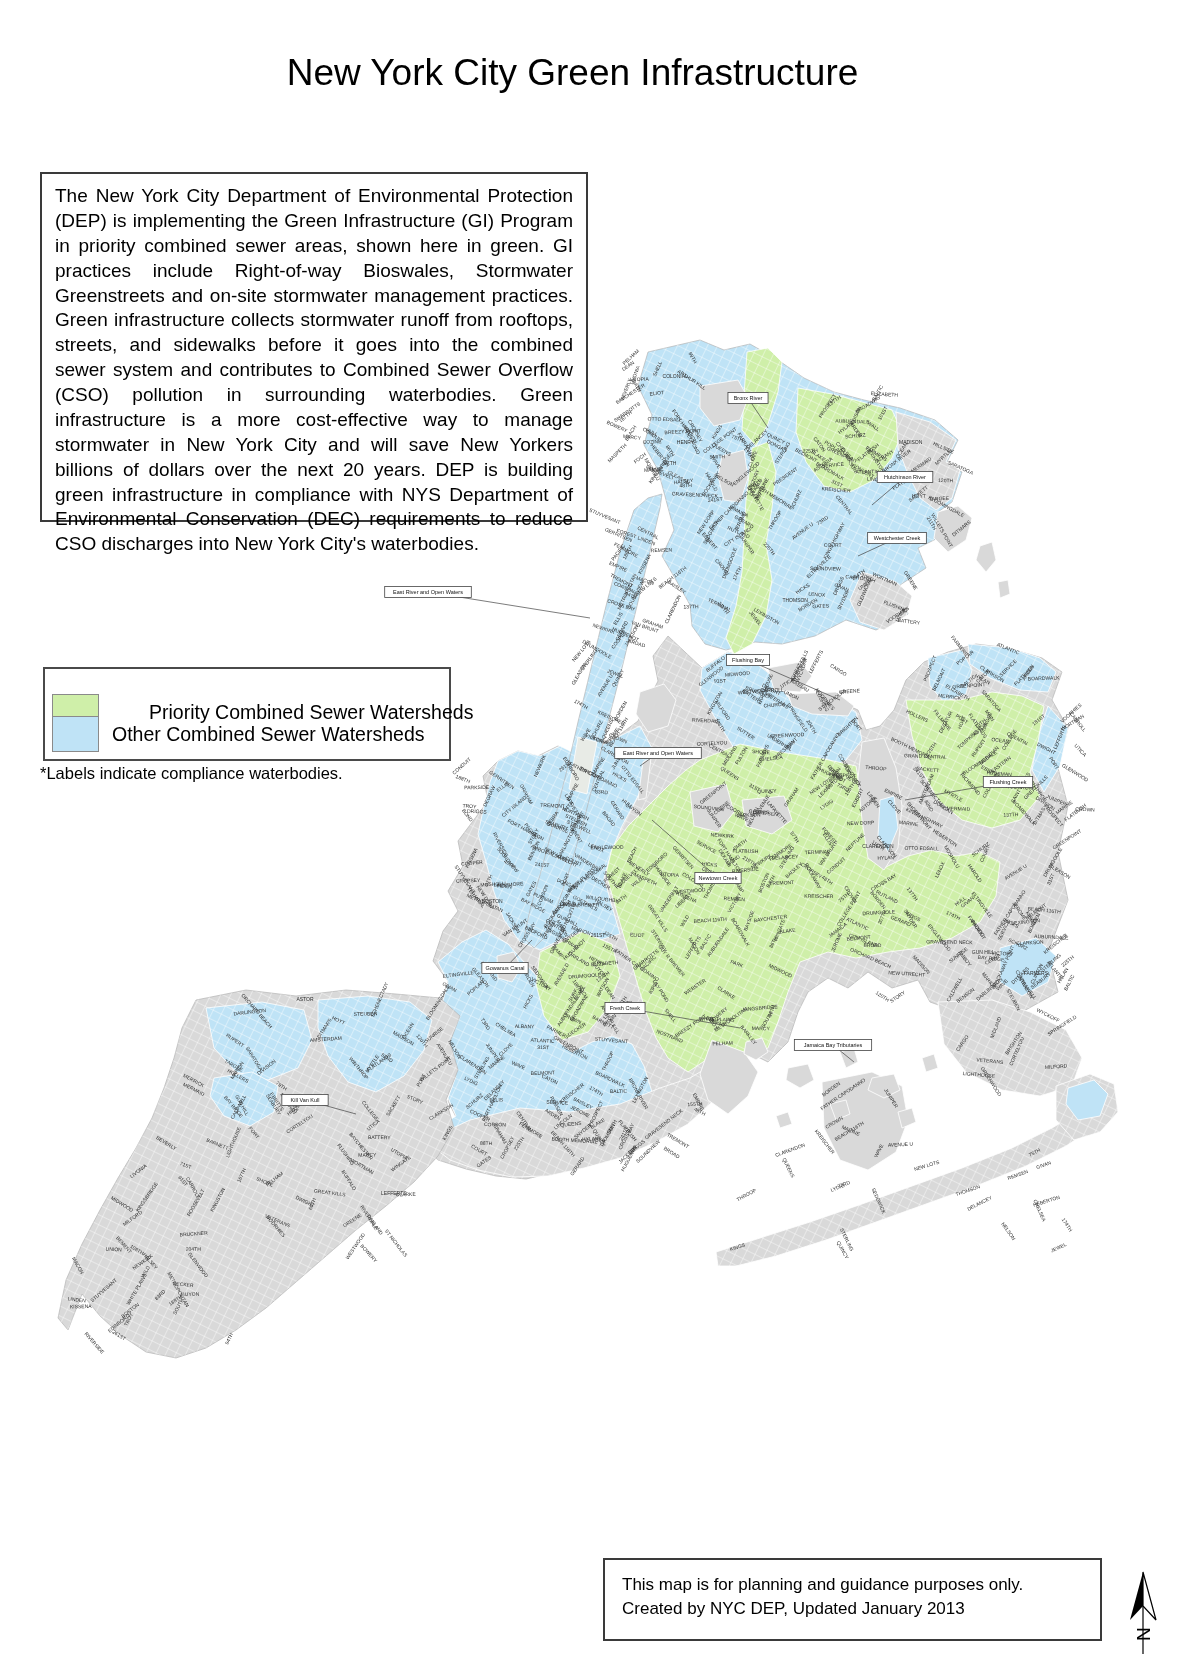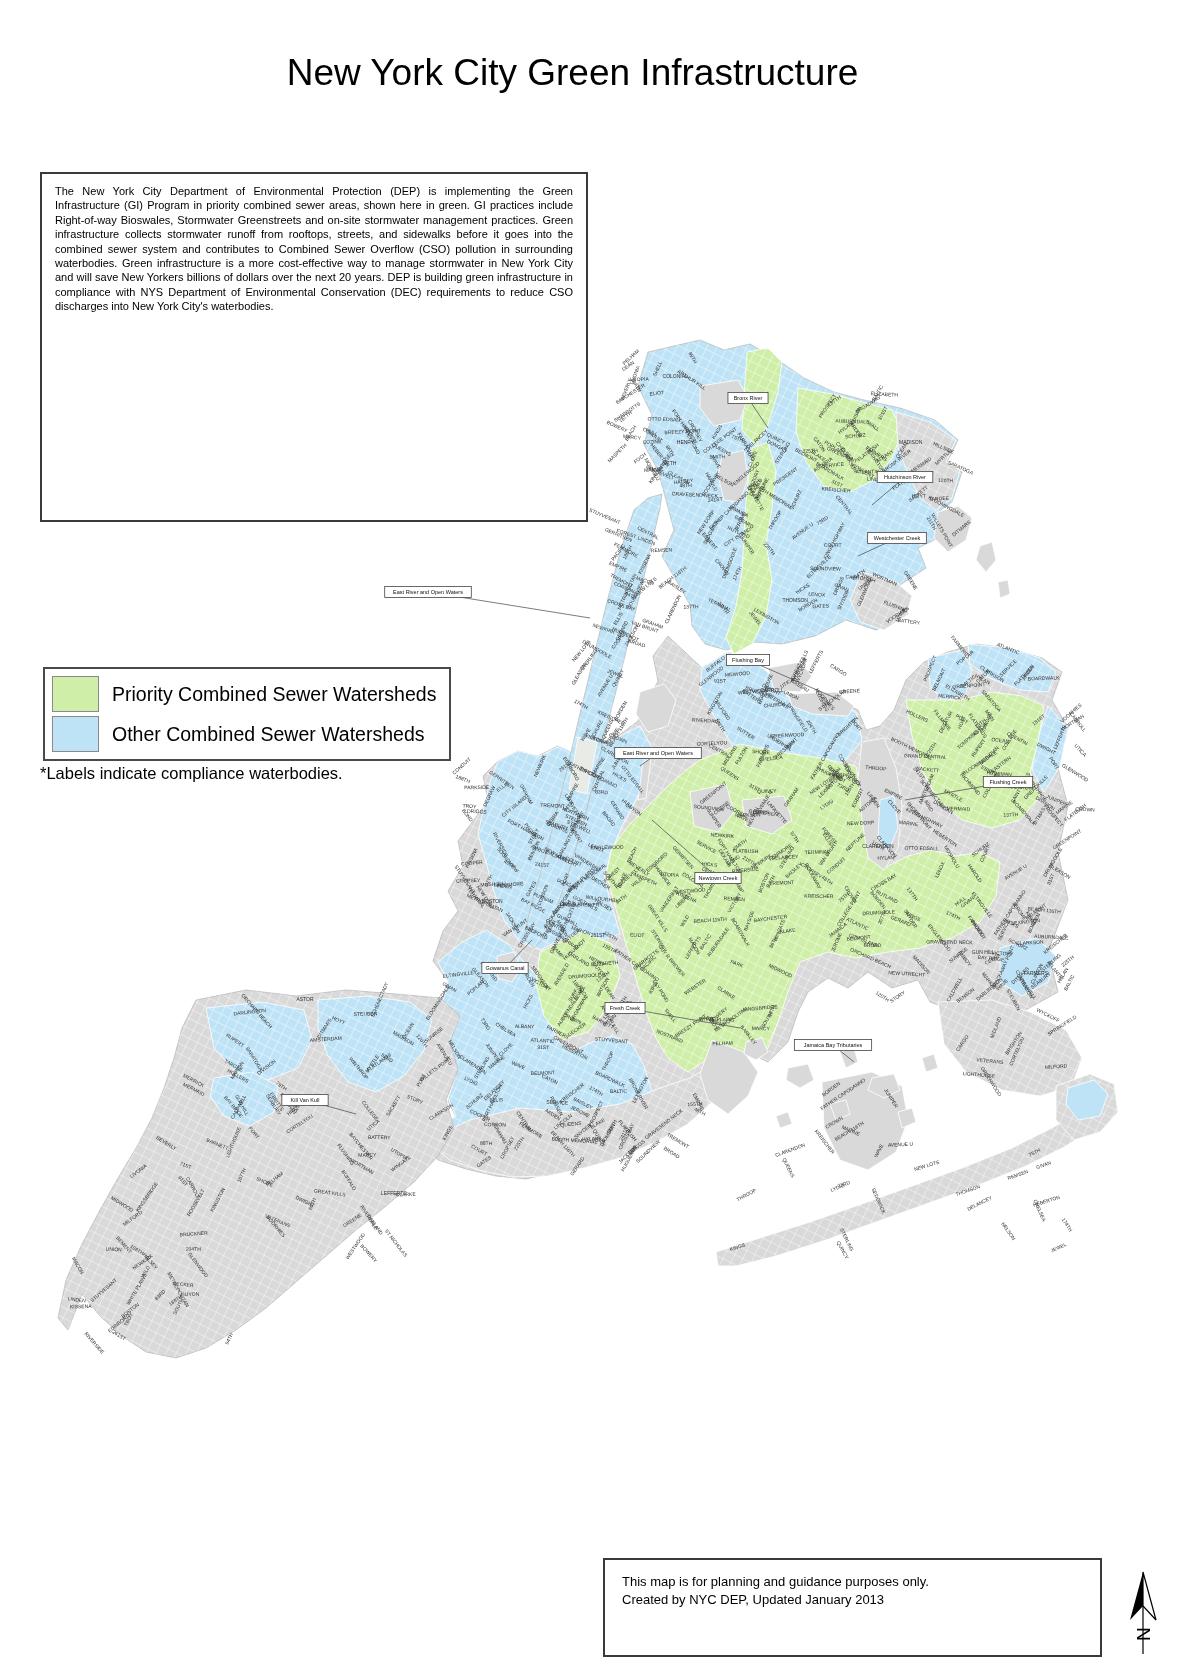--- a/index.html
+++ b/index.html
@@ -3,31 +3,31 @@
 <meta charset="utf-8">
 <style>
   html,body{margin:0;padding:0;background:#fff;}
   .page{position:relative;width:1200px;height:1680px;background:#ffffff;overflow:hidden;
         font-family:"Liberation Sans",sans-serif;color:#000;}
   #map{position:absolute;left:0;top:0;}
   .title{position:absolute;left:0;top:28px;width:1145px;text-align:center;
          font-size:37px;line-height:1.12;font-weight:400;margin-top:24px;}
   .desc-box{position:absolute;left:40px;top:172px;width:518px;height:326px;
             border:2px solid #3a3a3a;background:#fff;padding:10px 13px;
-            font-size:11px;line-height:1.31;text-align:justify;}
+            font-size:19px;line-height:1.31;text-align:justify;}
   .legend-box{position:absolute;left:43px;top:667px;width:404px;height:90px;
               border:2px solid #4a4a4a;background:#fff;}
   .leg-row{position:absolute;left:7px;display:flex;align-items:center;height:36px;}
-  .leg-row.r0{top:7px;} .leg-row.r1{top:47px;}
+  .leg-row.r0{top:25px;gap:37px;} .leg-row.r1{top:47px;}
   .leg-swatch{width:45px;height:34px;border:1px solid #8a8a8a;margin-right:13px;flex:0 0 auto;}
   .leg-label{font-size:19.5px;white-space:nowrap;}
   .footnote{position:absolute;left:40px;top:764px;font-size:16.5px;}
   .disclaimer{position:absolute;left:603px;top:1558px;width:478px;height:66px;
-              border:2px solid #3a3a3a;background:#fff;padding:13px 0 16px 17px;
-              font-size:13px;line-height:1.4;}
+              border:2px solid #3a3a3a;background:#fff;padding:13px 0 0 17px;
+              font-size:17px;line-height:1.4;}
 </style>
 </head>
 <body>
 
 <div class="page">
 
   <svg id="map" width="1200" height="1680" viewBox="0 0 1200 1680">
     <defs>
       <pattern id="streets" width="9" height="9" patternUnits="userSpaceOnUse" patternTransform="rotate(26)">
         <path d="M0,4.5 H9" stroke="#ffffff" stroke-width="0.8" opacity="0.5"></path>

